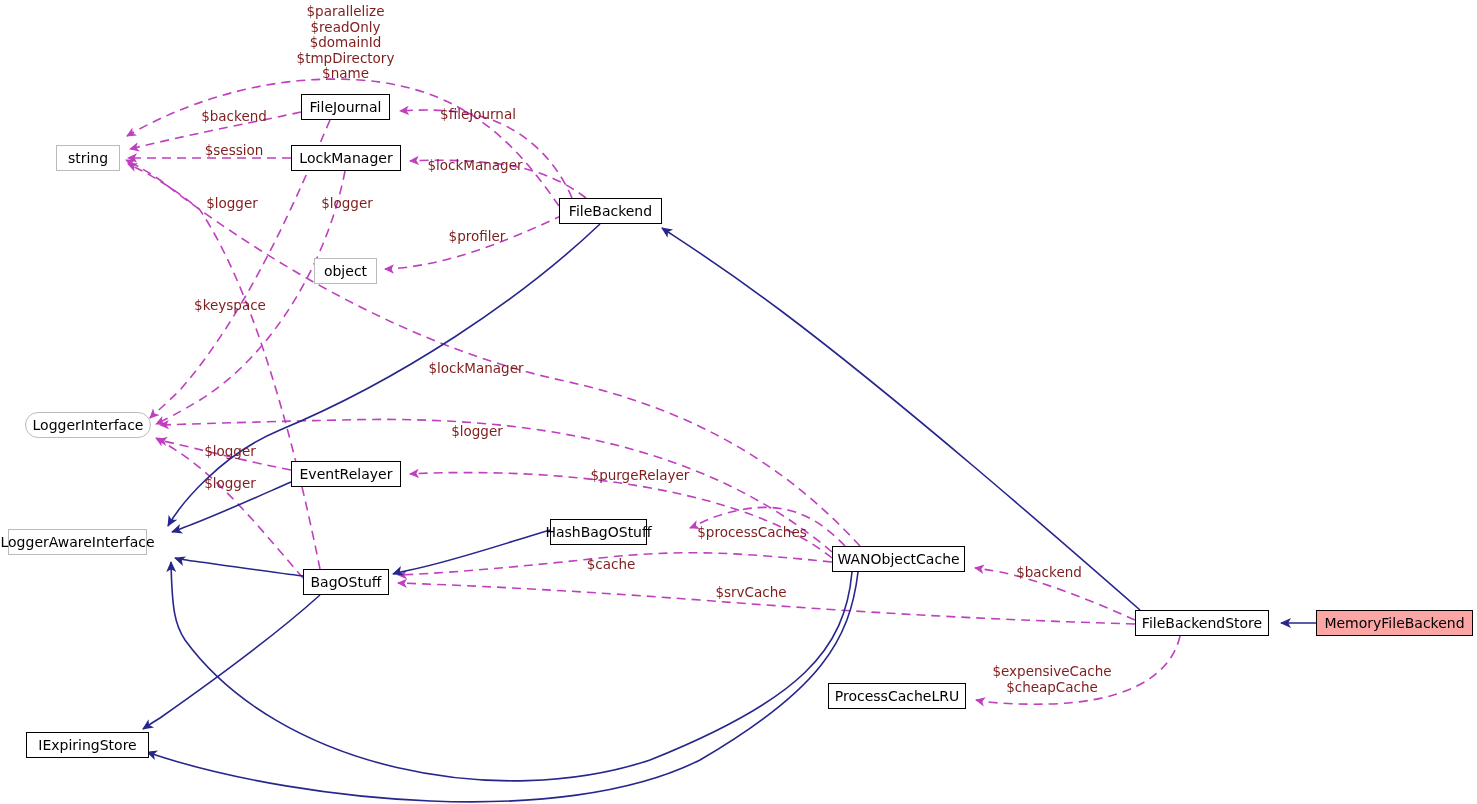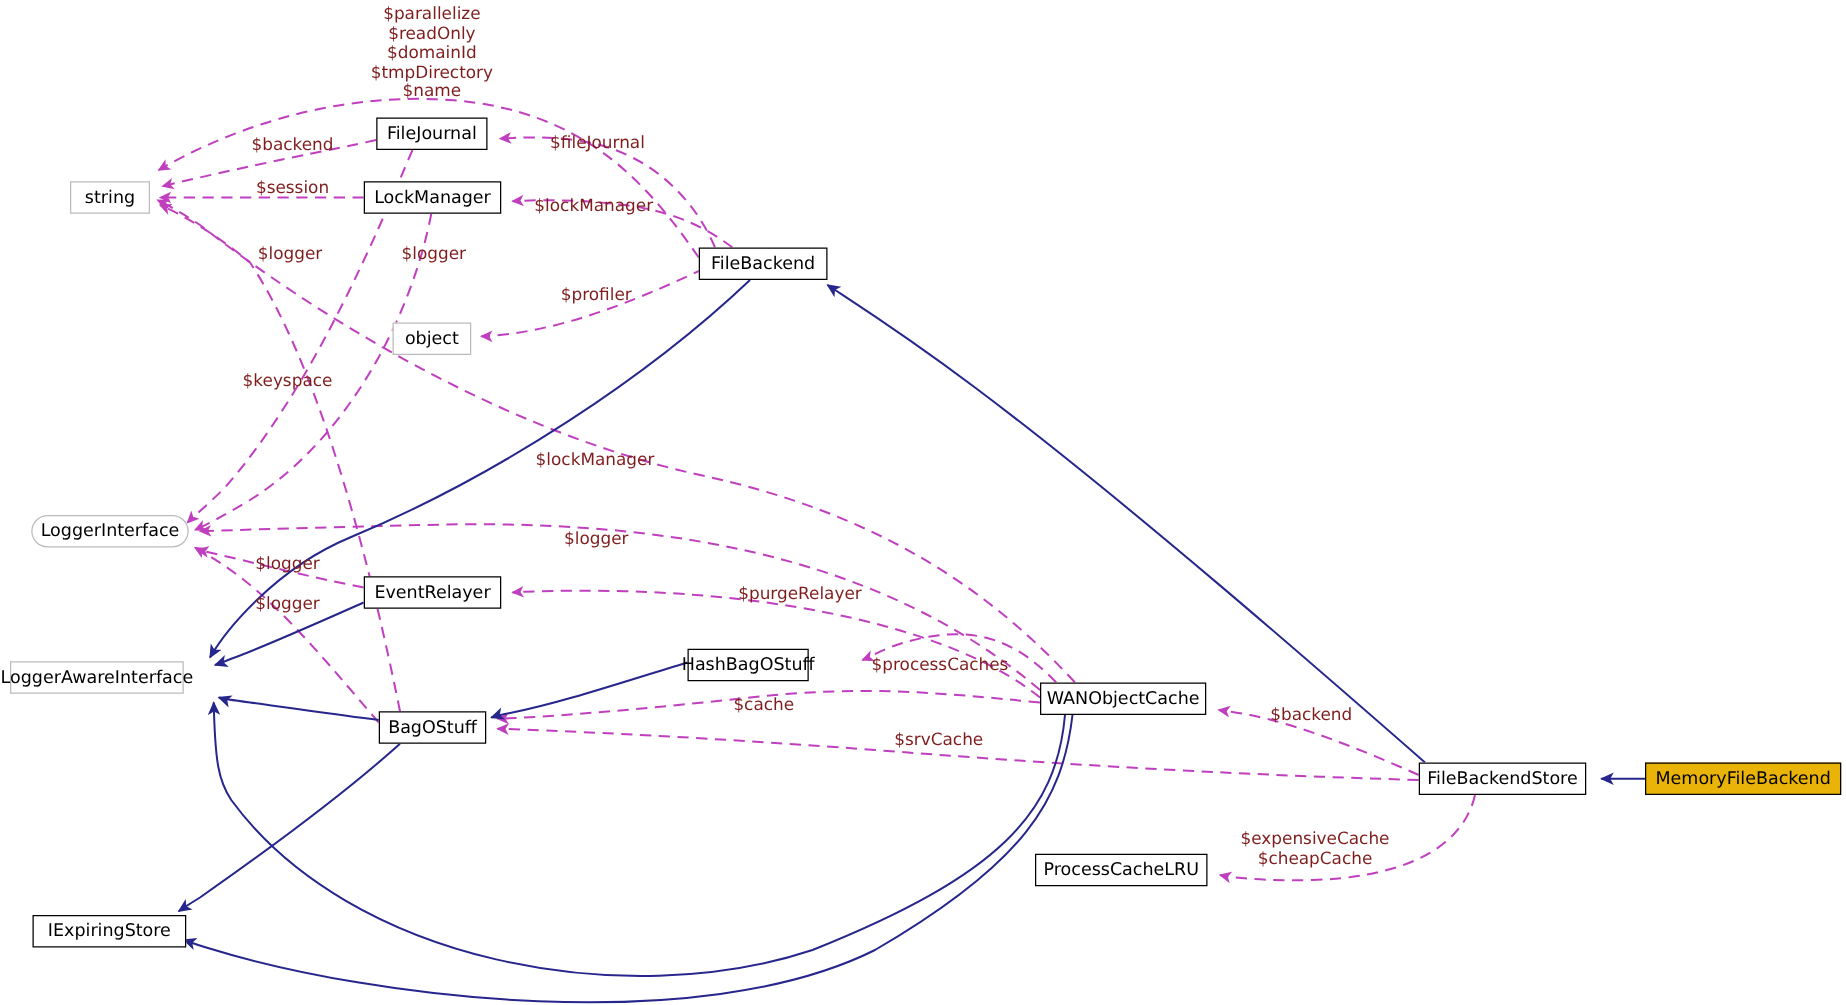--- a/index.html
+++ b/index.html
@@ -36,21 +36,21 @@
     padding: 0 7px;
   }
   .node.solid {
     border: 1.5px solid #000000;
   }
   .node.external {
     border: 1.5px solid #bbbbbb;
   }
   .node.highlight {
     border: 1.5px solid #000000;
-    background: #eab308;
+    background: #fca5a5;
   }
   .edge-label {
     position: absolute;
     font-size: 13.5px;
     color: #7f1d1d;
     white-space: pre;
     line-height: 15.5px;
     background: transparent;
     text-align: center;
   }

